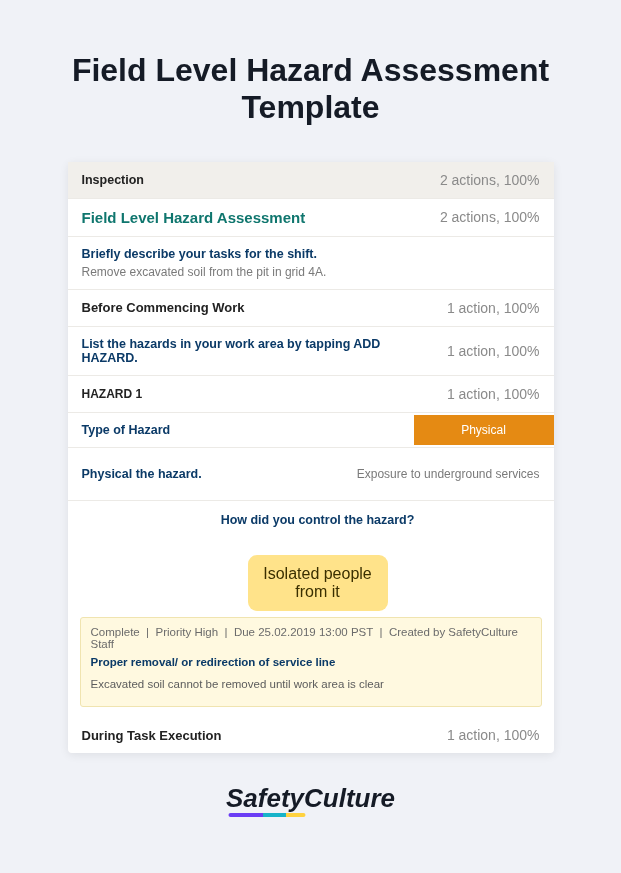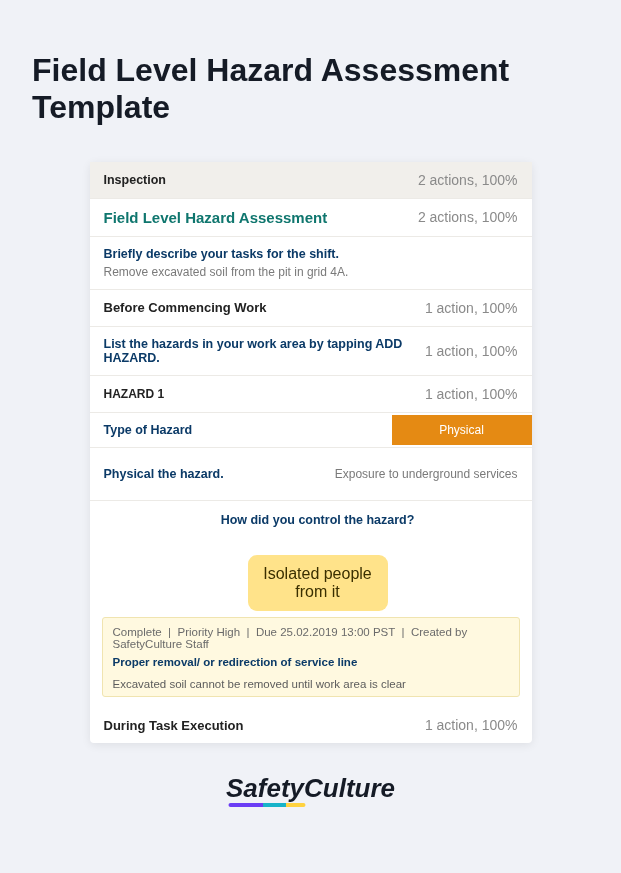--- a/index.html
+++ b/index.html
@@ -5,29 +5,29 @@
 * { margin: 0; padding: 0; box-sizing: border-box; }
 body {
   width: 621px;
   height: 873px;
   background: #f0f2f7;
   font-family: -apple-system, BlinkMacSystemFont, "Segoe UI", Arial, sans-serif;
   color: #333;
   overflow: hidden;
 }
 .page-title {
-  text-align: left;
+  text-align: center;
   font-weight: 800;
   font-size: 32px;
   line-height: 1.15;
   color: #151b26;
   padding: 52px 32px 24px;
 }
 .card {
-  width: 442px;
+  width: 486px;
   margin: 12px auto 0;
   background: #fff;
   border-radius: 4px;
   box-shadow: 0 2px 10px rgba(0,0,0,0.08);
   font-size: 12px;
 }
 .row {
   padding: 10px 14px;
   border-bottom: 1px solid #eceae6;
   display: flex;
@@ -71,21 +71,21 @@
 }
 .caption { font-size: 10px; color: #8a8a8a; margin-top: 4px; }
 .control-row { padding: 0 0 0 14px; border-bottom: none; flex-direction: column; }
 .control-row .label { padding: 12px 0; }
 .badge-yellow {
   background: #ffe38a; color: #3a2f00; font-size: 16px;
   text-align: center; padding: 10px 0; flex: 1; max-width: 140px; border-radius: 9px;
 }
 .action-box {
   background: #fff9e0; border: 1px solid #f0e4b0; border-radius: 3px;
-  margin: 6px 12px 10px; padding: 8px 10px 6px; font-size: 11.5px;
+  margin: 6px 12px 10px; padding: 8px 10px 16px; font-size: 11.5px;
 }
 .action-meta { color: #6b6b6b; margin-bottom: 6px; }
 .action-title { color: #0b3a67; font-weight: 700; margin-bottom: 10px; }
 .action-sub { color: #5c5c5c; }
 .brand {
   text-align: center; margin-top: 30px; font-weight: 800; font-style: italic;
   font-size: 26px; color: #151b26; position: relative; display: inline-block;
   left: 50%; transform: translateX(-50%);
 }
 .brand .underline {

